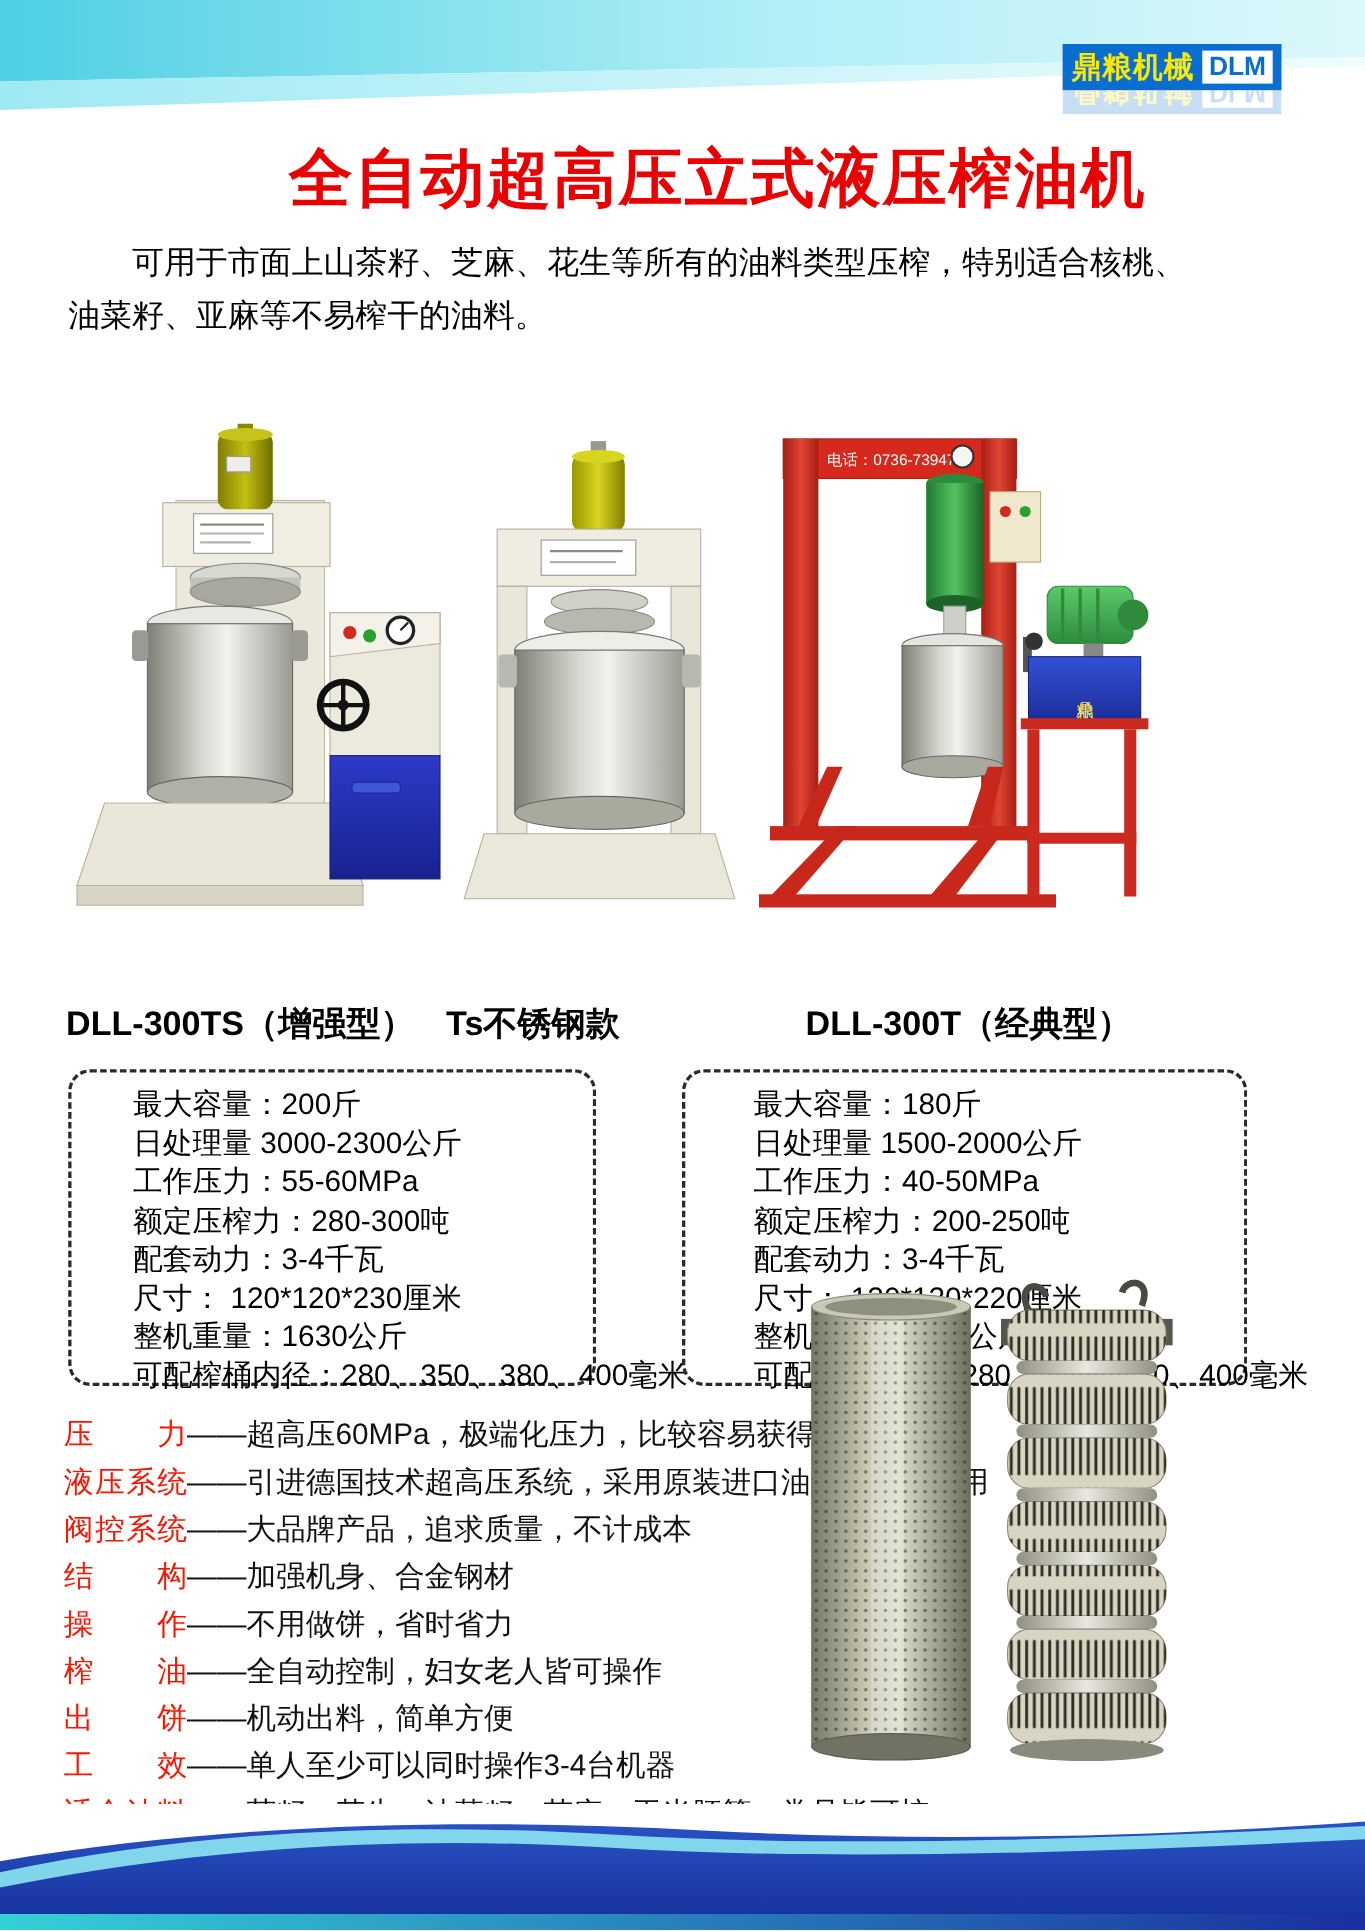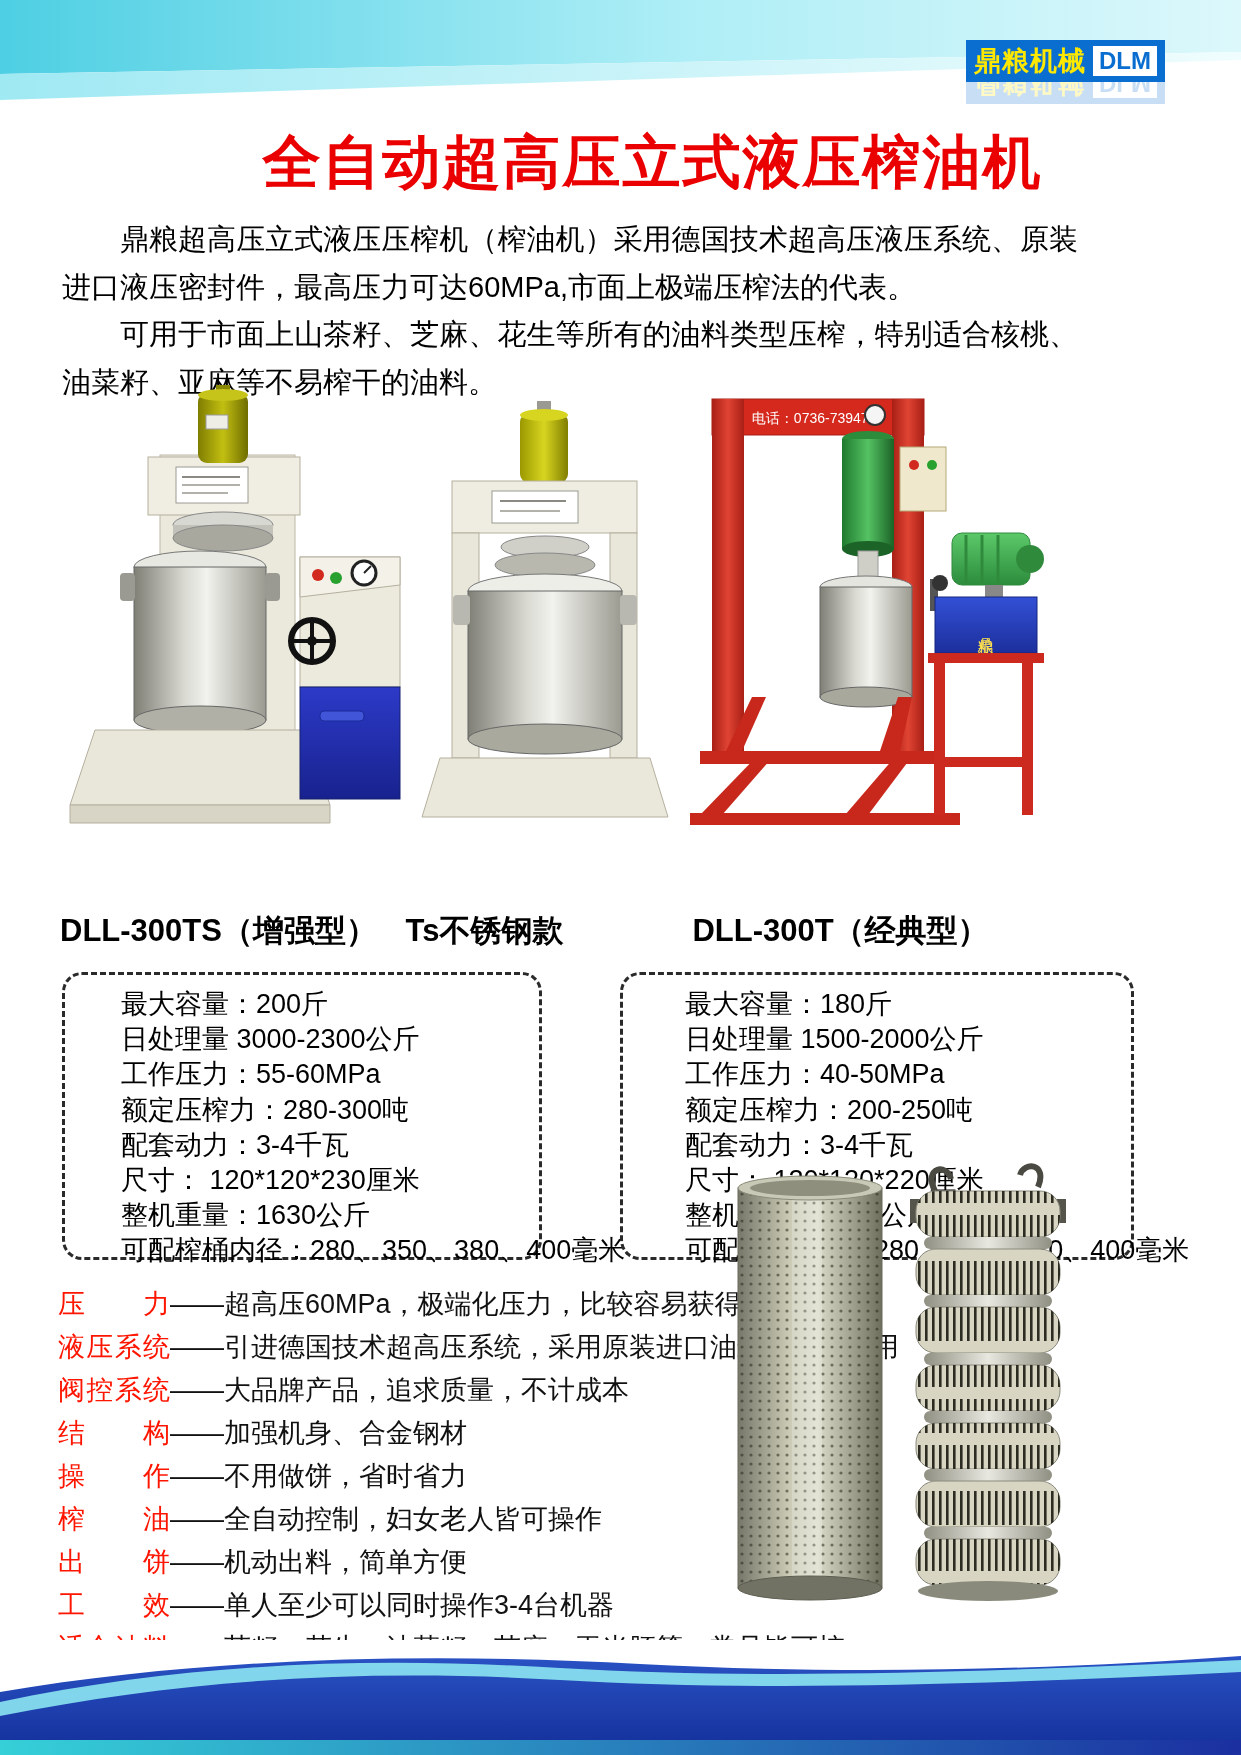--- a/index.html
+++ b/index.html
@@ -21,21 +21,21 @@
     font-size:58px; font-weight:bold; color:var(--title-red); letter-spacing:2px; white-space:nowrap;padding-left:32px; }
   .intro { position:absolute; top:216px; left:62px; width:1016px;
     font-size:29px; line-height:1.64; color:#000; text-align:justify; }
   .intro p { margin:0; text-indent:2em; }
   
   .machines { position:absolute; left:0; top:385px; width:1241px; height:485px; }
   .machine-label { position:absolute; top:910px; text-align:center; font-size:31px;
     font-weight:bold; color:#000; white-space:nowrap; }
   .ml-1 { left:60px;  width:305px; }
   .ml-2 { left:352px; width:265px; }
-  .ml-3 { left:668px; width:345px; }
+  .ml-3 { left:708px; width:345px; }
   
   .spec-box { position:absolute; top:972px; height:288px; border:3px dashed #2a2a2a;
     border-radius:20px; background:#fff; box-sizing:border-box; padding-top:12px;
     font-size:27px; line-height:35.2px; color:#000; }
   .spec-left  { left:62px;  width:480px; padding-left:56px; }
   .spec-right { left:620px; width:514px; padding-left:62px; }
   .spec-line { white-space:pre; }
   
   .features { position:absolute; left:58px; top:1283px; width:690px; font-size:27px; }
   .feature-row { height:43px; line-height:43px; white-space:nowrap; }
@@ -82,21 +82,20 @@
     <div class="logo-reflect">
       <div class="logo">
         <span class="logo-cn">鼎粮机械</span>
         <span class="logo-abbr">DLM</span>
       </div>
     </div>
   </div>
 
   <div class="main-title">全自动超高压立式液压榨油机</div>
   <div class="intro">
-    <p>鼎粮超高压立式液压压榨机（榨油机）采用德国技术超高压液压系统、原装进口液压密封件，最高压力可达60MPa,市面上极端压榨法的代表。</p>
     <p>可用于市面上山茶籽、芝麻、花生等所有的油料类型压榨，特别适合核桃、油菜籽、亚麻等不易榨干的油料。</p>
   </div>
 
   <div class="machines">
     <svg width="1241" height="485" viewBox="0 0 1241 485">
       <defs>
         <linearGradient id="gSteel" x1="0" y1="0" x2="1" y2="0">
           <stop offset="0" stop-color="#7f7f76"></stop>
             <stop offset="0.38" stop-color="#d9d9d2"></stop>
           <stop offset="0.55" stop-color="#f2f2ee"></stop>

